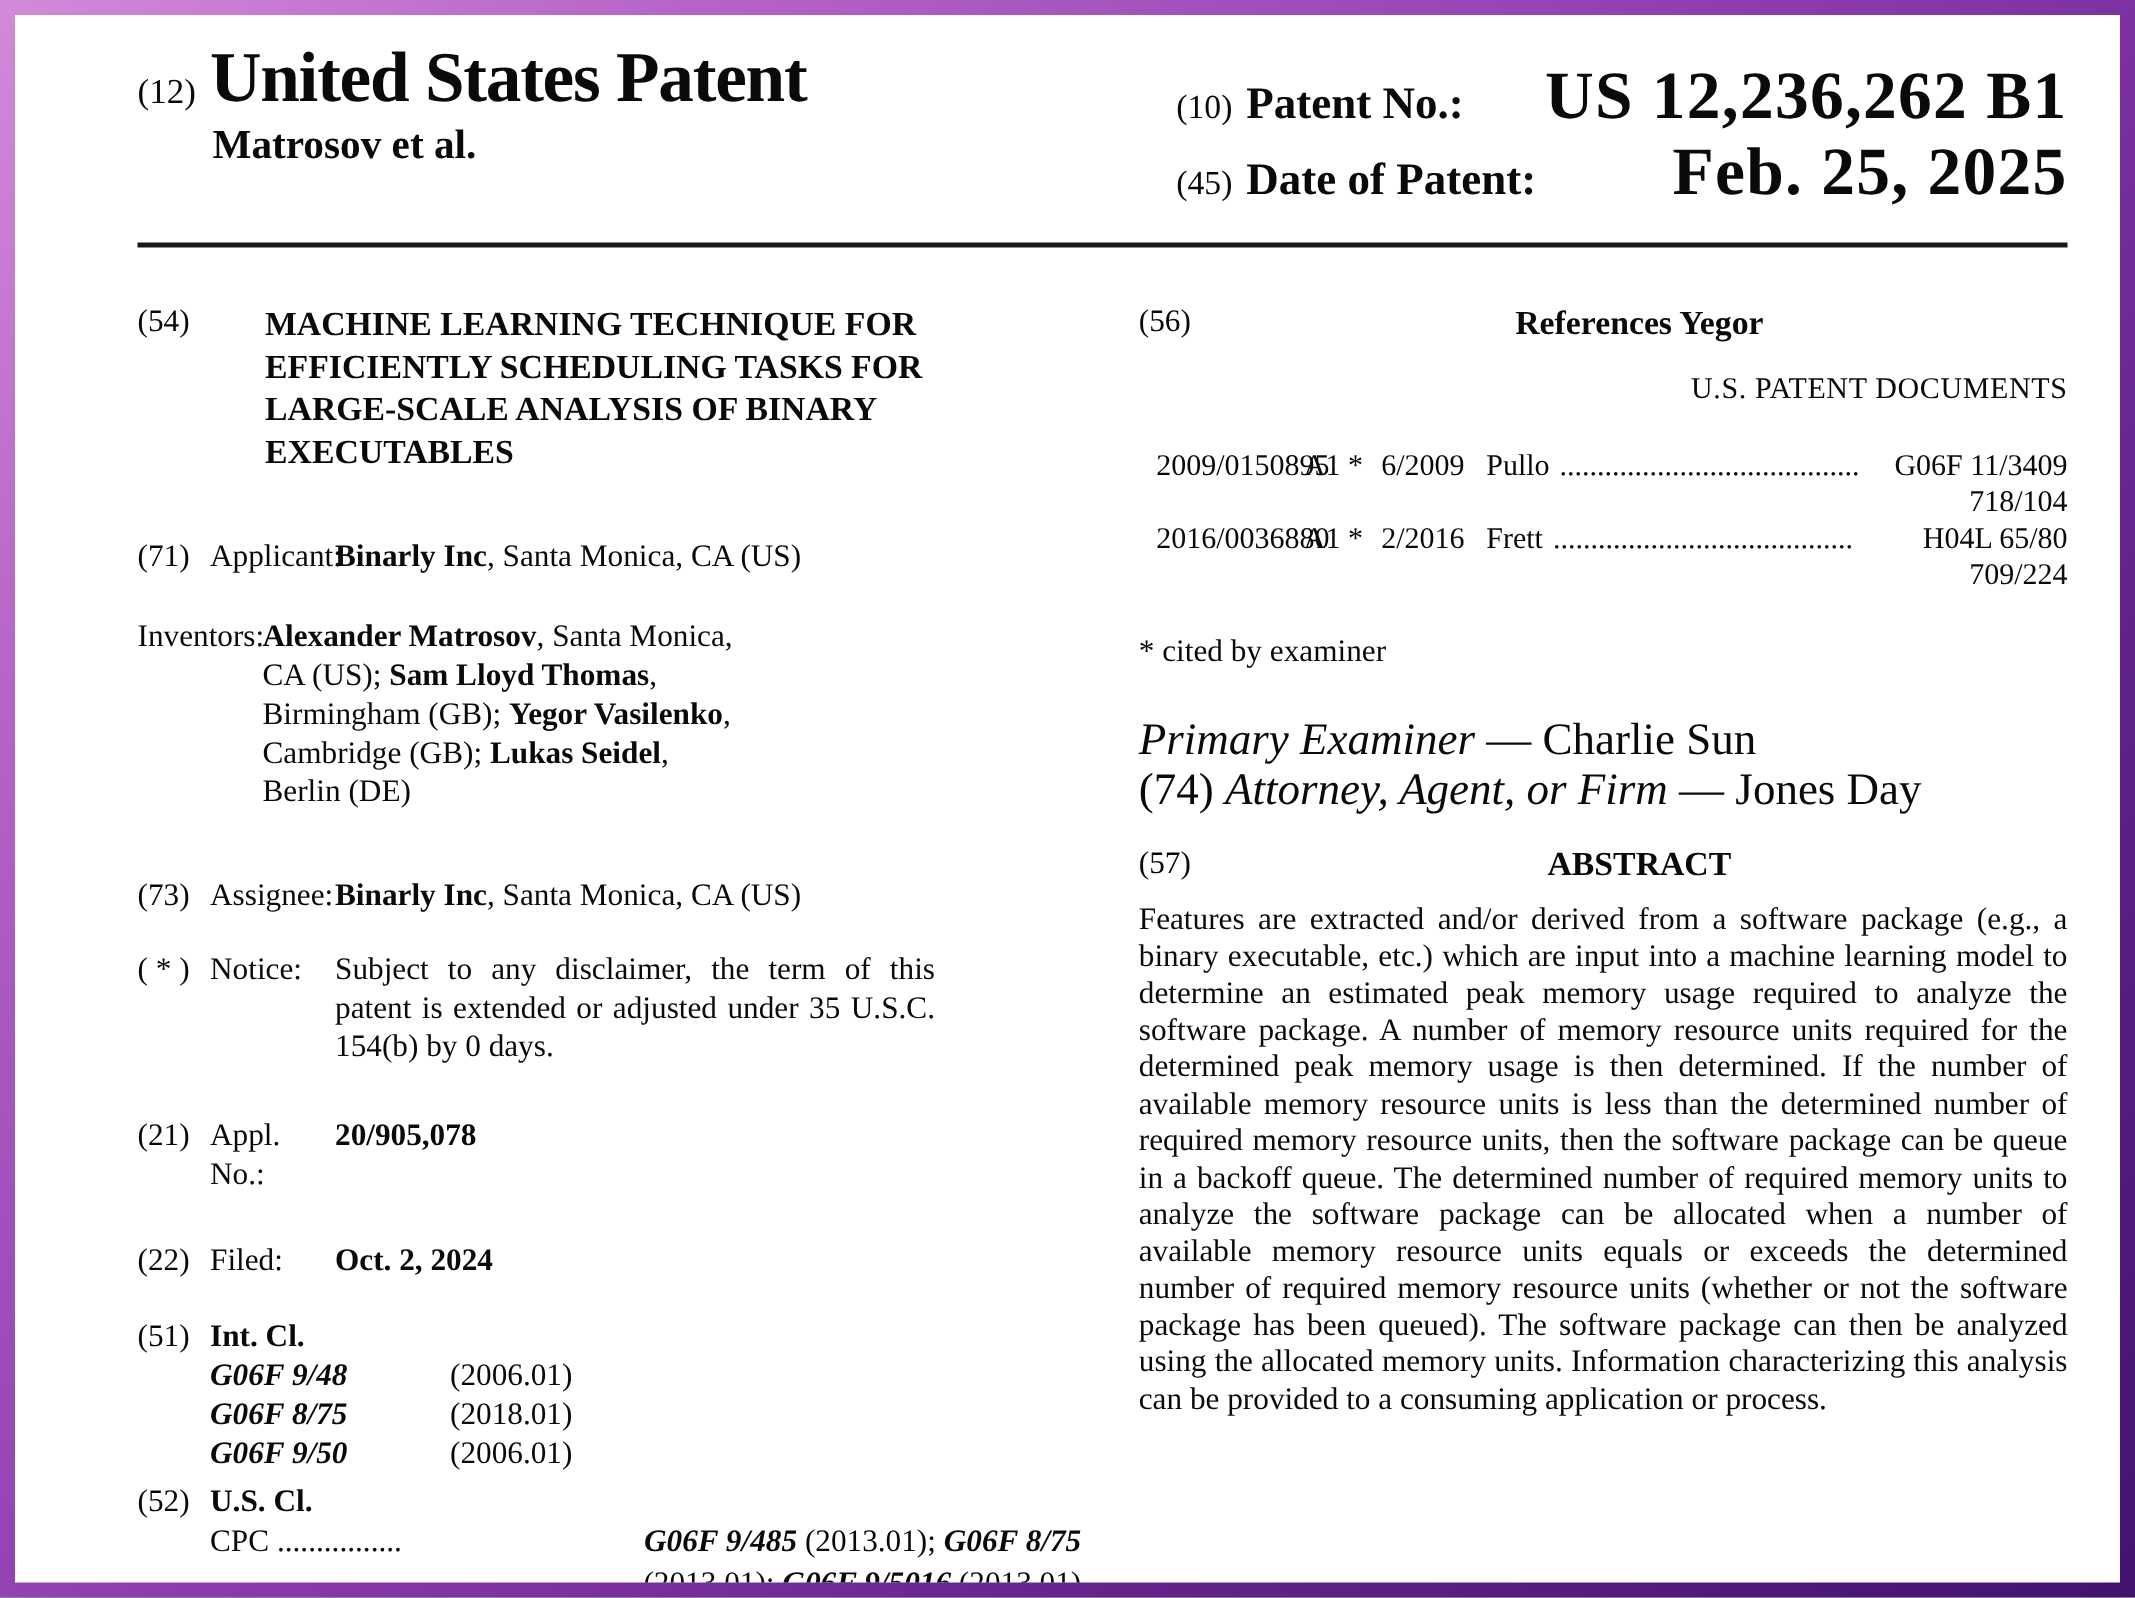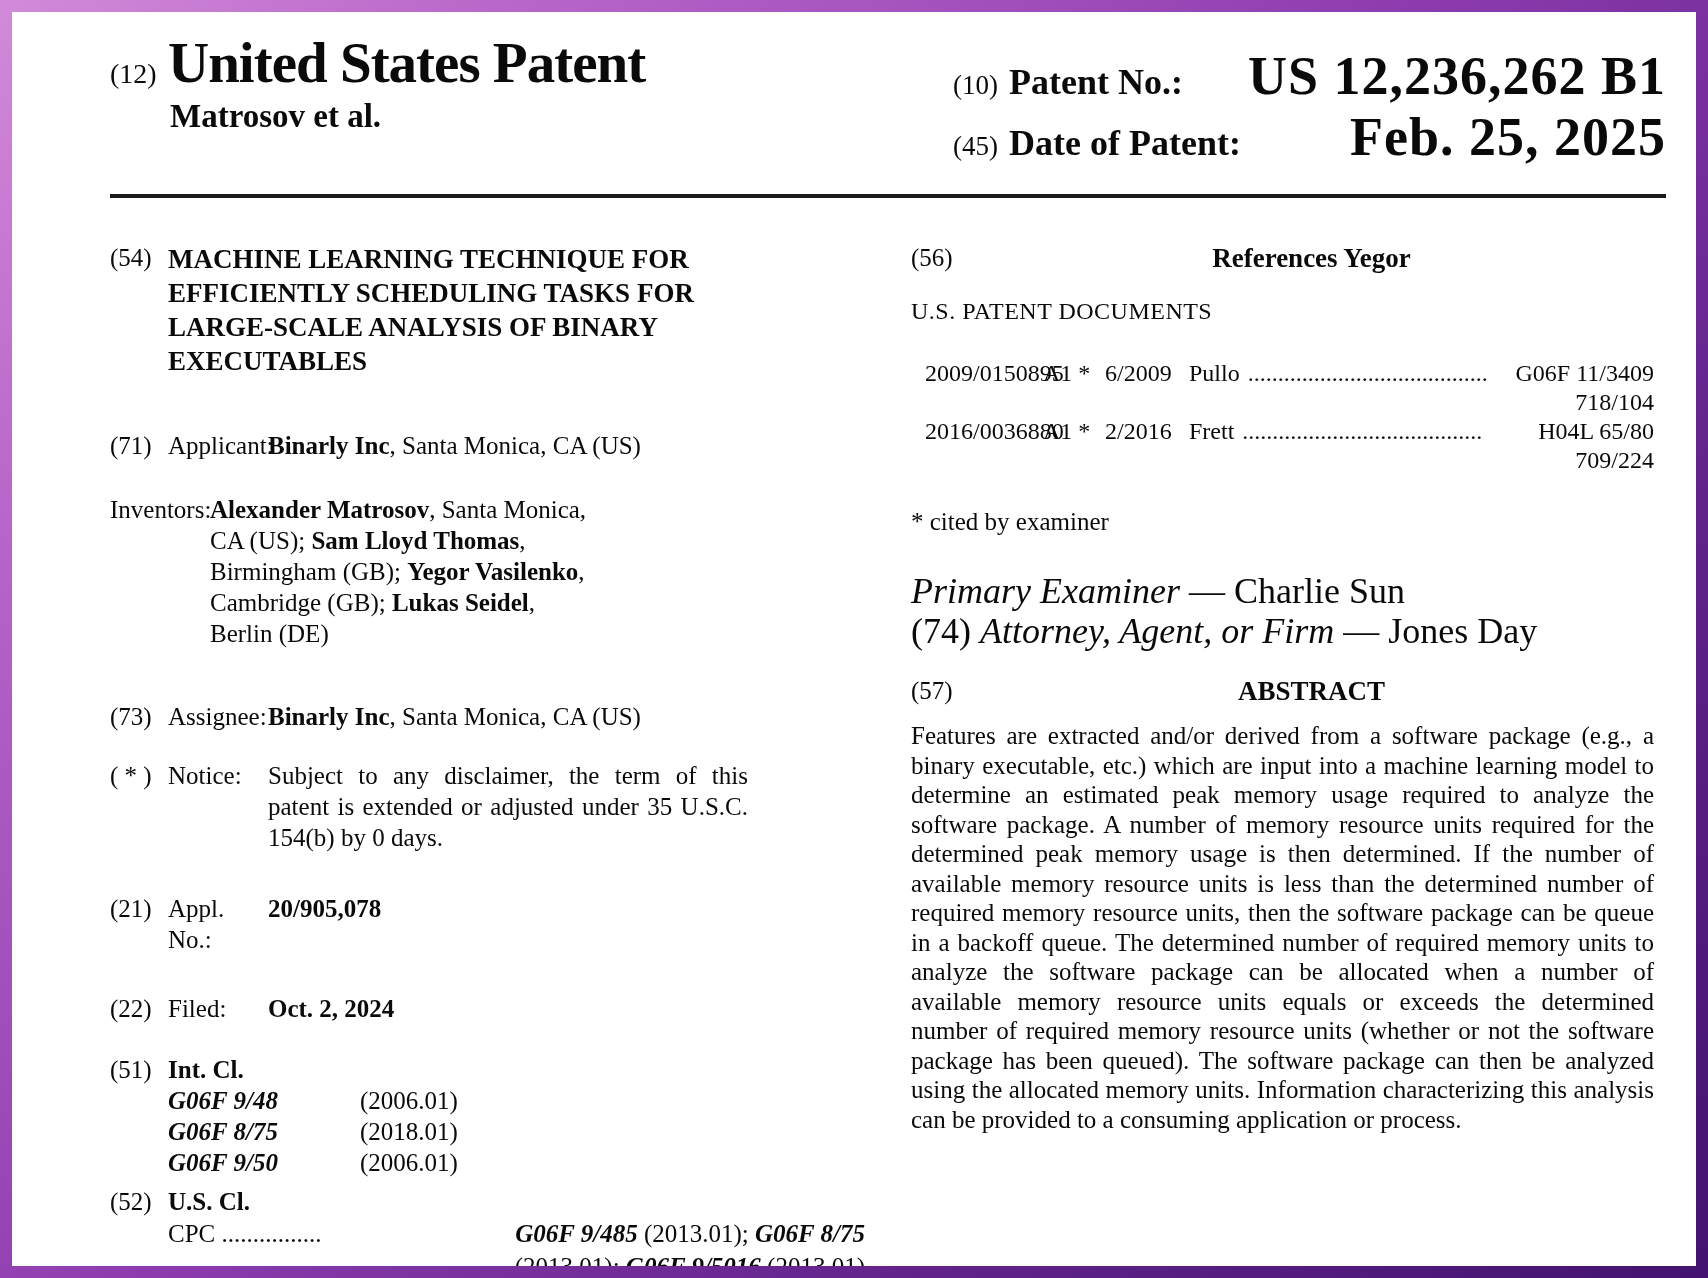--- a/index.html
+++ b/index.html
@@ -3,21 +3,21 @@
 <meta charset="utf-8">
 <style>
   html,body{margin:0;padding:0;background:#333;}
   .frame{
     width:1708px;height:1278px;box-sizing:border-box;
     background:linear-gradient(135deg,#d28ad9 0%,#b765c9 18%,#8c3bae 48%,#63248c 72%,#431370 100%);
     padding:12px;
   }
   .sheet{
     background:#ffffff;width:100%;height:100%;box-sizing:border-box;
-    padding:20px 30px 0 98px;overflow:hidden;
+    padding:20px 42px 0 98px;overflow:hidden;
     font-family:"Liberation Serif",serif;color:#0a0a0a;
   }
   
   .header{display:flex;justify-content:space-between;align-items:flex-start;}
   .h-left{display:flex;}
   .h-num{font-size:28px;margin-top:26px;width:58px;flex:none;}
   .h-title{font-size:57px;font-weight:bold;line-height:1.08;letter-spacing:-1px;}
   .h-sub{font-size:33px;font-weight:bold;margin-top:4px;margin-left:2px;}
   .h-right{width:713px;margin-top:18px;flex:none;}
   .h-row{display:flex;align-items:baseline;line-height:52px;}
@@ -31,41 +31,41 @@
   .col-right{width:743px;flex:none;font-size:25px;}
   
   .sec{display:flex;font-size:25px;line-height:31px;}
   .sec .num{width:58px;flex:none;font-size:25px;}
   .sec .body{flex:1;}
   .lblrow{display:flex;}
   .lblrow .lbl{width:100px;flex:none;}
   .b{font-weight:bold;}
   .bi{font-weight:bold;font-style:italic;}
   .title54{font-size:27px;font-weight:bold;line-height:34px;max-width:590px;}
-  .mb-s54{margin-bottom:52px;}
+  .mb-s54{margin-bottom:52px;gap:44px;}
   .mb-s71{margin-bottom:33px;}
   .mb-s72{margin-bottom:52px;}
   .mb-s73{margin-bottom:28px;}
   .mb-not{margin-bottom:40px;}
   .mb-s21{margin-bottom:38px;}
   .mb-s22{margin-bottom:30px;}
   .mb-s51{margin-bottom:8px;}
   .mb-s52{margin-bottom:8px;}
   .inv-txt{width:378px;}
   .not-txt{width:480px;text-align:justify;}
   .iclrow{display:flex;}
   .iclrow .code{width:192px;flex:none;}
   .cpc1{display:flex;justify-content:space-between;line-height:33px;}
   .cpc2{text-align:right;line-height:33px;}
   .leader{flex:1;overflow:hidden;white-space:nowrap;margin:0 8px;}
   
   .rhead{display:flex;line-height:32px;}
   .rhead .num{width:58px;flex:none;font-size:25px;}
   .rhead .txt{flex:1;text-align:center;font-weight:bold;font-size:27px;}
-  .rsub{text-align:left;font-size:24px;margin-top:24px;letter-spacing:0.5px;}
+  .rsub{text-align:right;font-size:24px;margin-top:24px;letter-spacing:0.5px;}
   .reftable{margin-top:34px;font-size:24px;line-height:29px;padding-left:14px;}
   .refrow{display:flex;}
   .refrow .rdoc{width:118px;flex:none;}
   .refrow .rkind{width:62px;flex:none;}
   .refrow .rdate{width:84px;flex:none;}
   .refcont{text-align:right;}
   .citednote{margin-top:32px;font-size:25px;line-height:30px;}
   .exablock{margin-top:34px;font-size:36px;line-height:40px;}
   .it{font-style:italic;}
   .abshead{margin-top:24px;}

